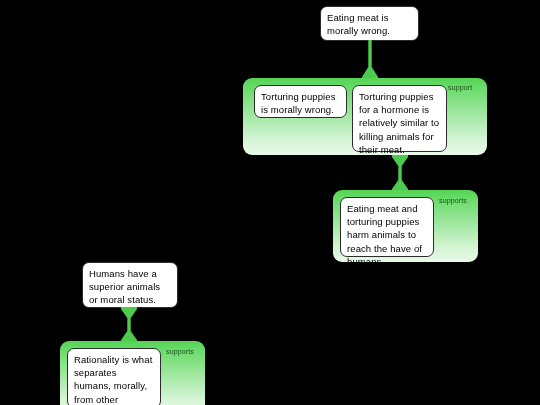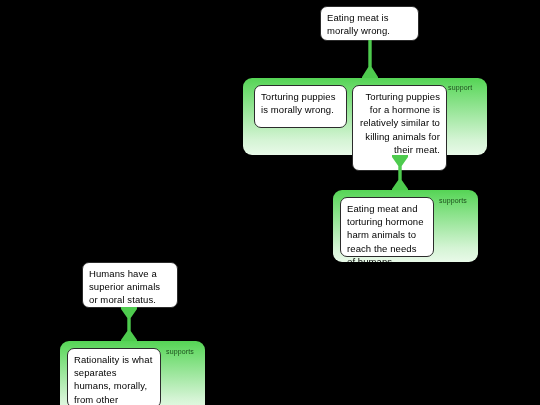--- a/index.html
+++ b/index.html
@@ -71,35 +71,35 @@
   <div class="connector" style="left:358px; top:40px; width:24px; height:39px;">
     <svg viewBox="0 0 24 39" preserveAspectRatio="none">
       <path d="M10.3,0 L13.7,0 L13.7,27 L20,37 L20,39 L4,39 L4,37 L10.3,27 Z" fill="#4ecb4e"></path>
     </svg>
   </div>
 
   <div class="group" style="left:243px; top:78px; width:244px; height:77px;">
     <span class="rel-label" style="left:205px; top:6px;">support</span>
   </div>
 
-  <div class="claim" style="left:254px; top:85px; width:93px; height:43px;">Torturing puppies is morally wrong.</div>
+  <div class="claim" style="left:254px; top:85px; width:93px; height:33px;">Torturing puppies is morally wrong.</div>
 
-  <div class="claim" style="left:352px; top:85px; width:95px; height:86px;text-align:right;">Torturing puppies for a hormone is relatively similar to killing animals for their meat.</div>
+  <div class="claim" style="left:352px; top:85px; width:95px; height:67px;">Torturing puppies for a hormone is relatively similar to killing animals for their meat.</div>
 
   <div class="connector" style="left:388px; top:155px; width:24px; height:36px;">
     <svg viewBox="0 0 24 36" preserveAspectRatio="none">
       <path d="M4,0 L20,0 L20,2 L13.7,11 L13.7,25 L20,34 L20,36 L4,36 L4,34 L10.3,25 L10.3,11 L4,2 Z" fill="#4ecb4e"></path>
     </svg>
   </div>
 
   <div class="group" style="left:333px; top:190px; width:145px; height:72px;">
     <span class="rel-label" style="left:106px; top:7px;">supports</span>
   </div>
 
-  <div class="claim" style="left:340px; top:197px; width:94px; height:60px;">Eating meat and torturing hormone harm animals to reach the needs of humans.</div>
+  <div class="claim" style="left:340px; top:197px; width:94px; height:60px;">Eating meat and torturing puppies harm animals to reach the have of humans.</div>
 
   <div class="claim" style="left:82px; top:262px; width:96px; height:46px;">Humans have a superior animals or moral status.</div>
 
   <div class="connector" style="left:117px; top:307px; width:24px; height:35px;">
     <svg viewBox="0 0 24 35" preserveAspectRatio="none">
       <path d="M4,0 L20,0 L20,2 L13.7,11 L13.7,24 L20,33 L20,35 L4,35 L4,33 L10.3,24 L10.3,11 L4,2 Z" fill="#4ecb4e"></path>
     </svg>
   </div>
 
   <div class="group" style="left:60px; top:341px; width:145px; height:72px;">

